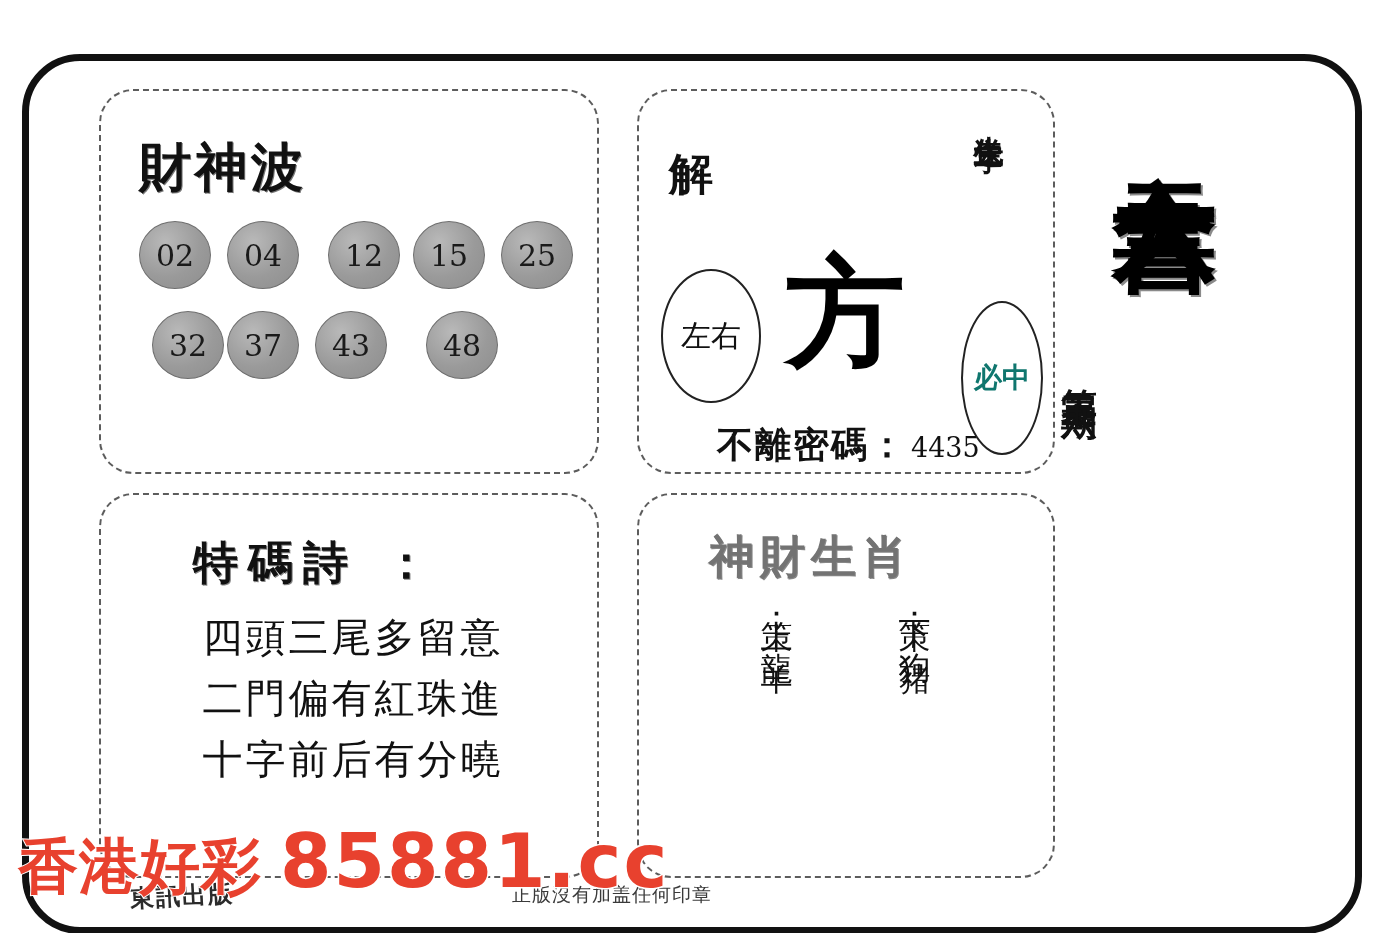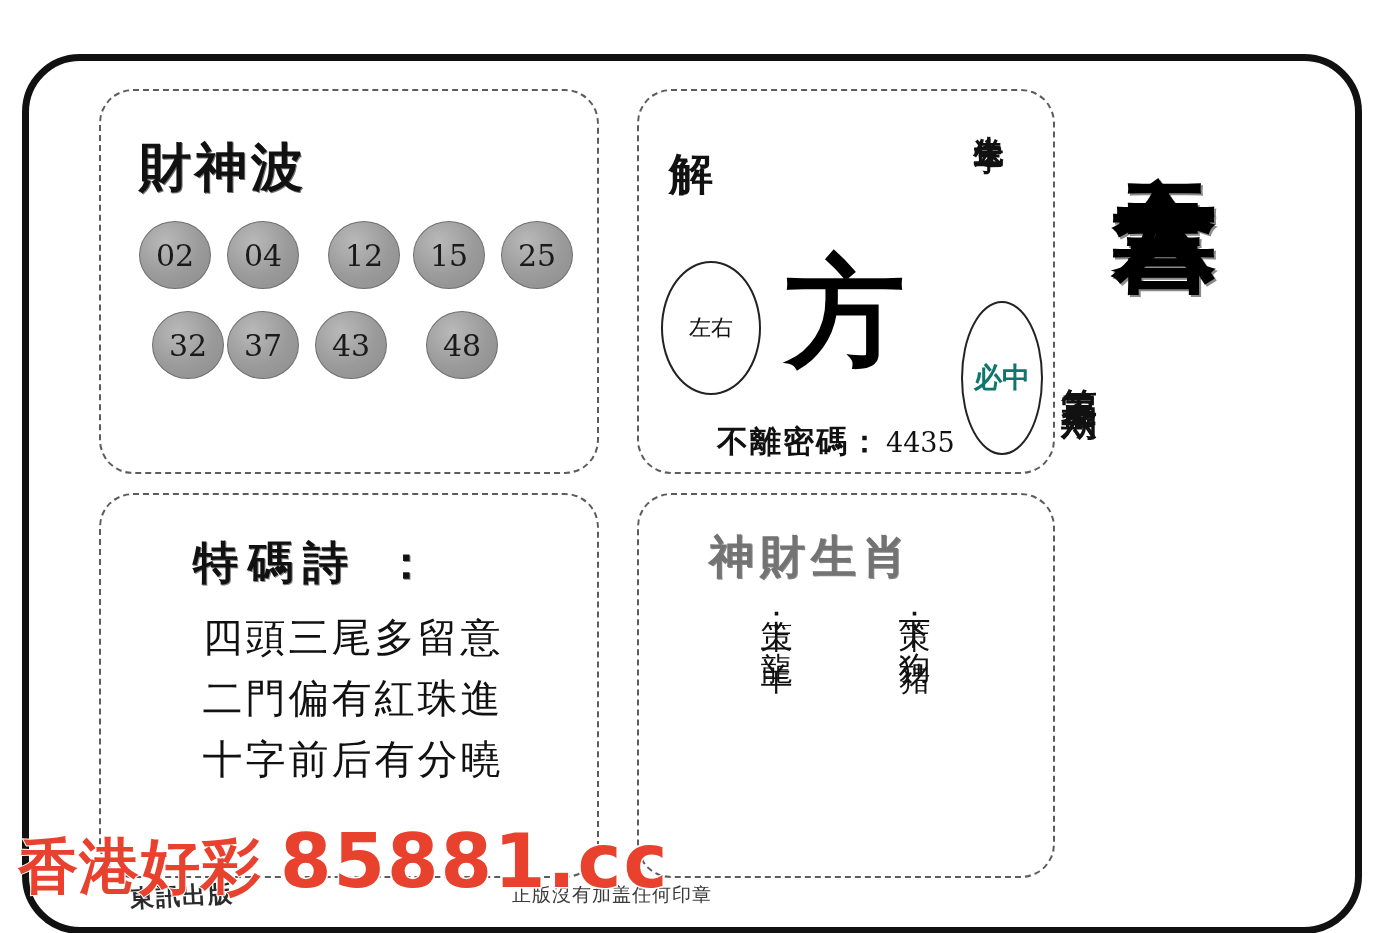--- a/index.html
+++ b/index.html
@@ -92,31 +92,31 @@
     left: 30px;
     top: 54px;
     font-family: "DejaVu Serif", serif;
     font-weight: bold;
     font-size: 44px;
     color: #111;
   }
   .oval-lr {
     position: absolute;
     left: 22px;
-    top: 170px;
+    top: 178px;
     width: 96px;
     height: 130px;
     border: 2px solid #222;
     border-radius: 50%;
     display: flex;
     flex-direction: column;
     align-items: center;
     justify-content: center;
     font-family: "DejaVu Serif", serif;
-    font-size: 22px;
+    font-size: 30px;
     line-height: 1.15;
     color: #111;
     text-align: right;
   }
   .big-word {
     position: absolute;
     left: 146px;
     top: 142px;
     font-family: "DejaVu Serif", serif;
     font-weight: bold;
@@ -155,21 +155,21 @@
   }
   .code-line {
     position: absolute;
     left: 78px;
     top: 330px;
     font-family: "DejaVu Serif", serif;
     color: #111;
   }
   .code-line .code-label {
     font-weight: bold;
-    font-size: 31px;
+    font-size: 36px;
     letter-spacing: 2px;
   }
   .code-line .code-value {
     font-size: 27px;
     margin-left: 4px;
   }
 
   
   #panel-poem {
     left: 70px;

